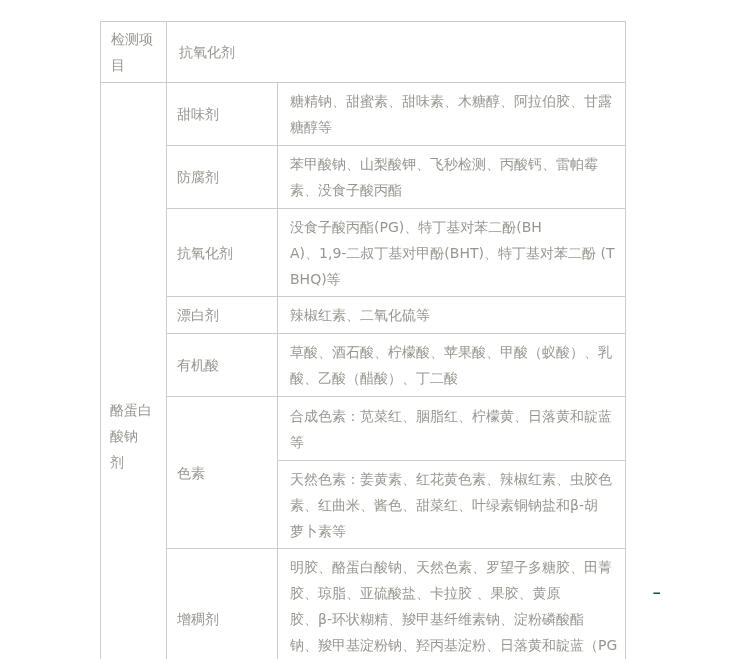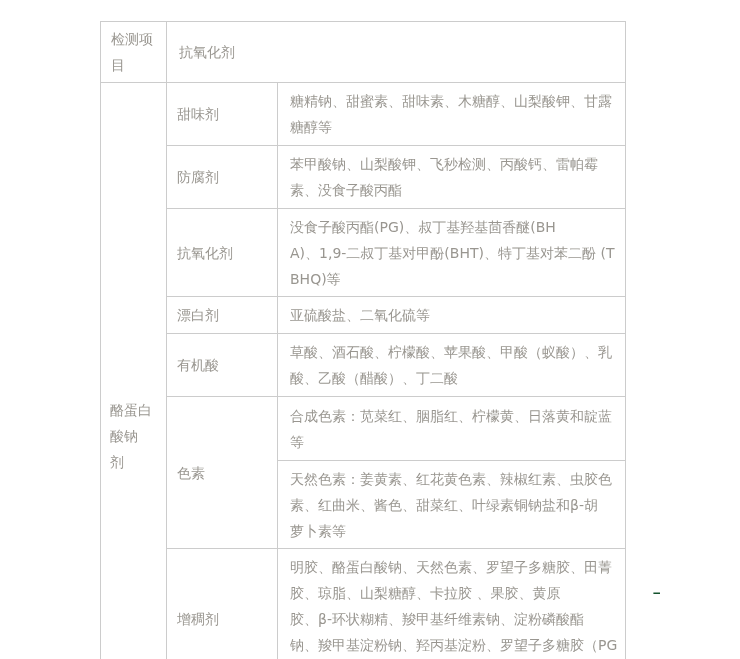--- a/index.html
+++ b/index.html
@@ -73,46 +73,46 @@
         <td colspan="2">抗氧化剂</td>
       </tr>
 
       <tr class="h63">
         <td rowspan="8" class="category-cell">
           <div>酪蛋白酸钠</div>
           <div>剂</div>
         </td>
         <td class="label-cell">甜味剂</td>
         <td class="content-cell">
-          <div>糖精钠、甜蜜素、甜味素、木糖醇、山梨酸钾、甘露</div>
+          <div>糖精钠、甜蜜素、甜味素、木糖醇、阿拉伯胶、甘露</div>
           <div>糖醇等</div>
         </td>
       </tr>
 
       <tr class="h63">
         <td class="label-cell">防腐剂</td>
         <td class="content-cell">
           <div>苯甲酸钠、山梨酸钾、飞秒检测、丙酸钙、雷帕霉</div>
           <div>素、没食子酸丙酯</div>
         </td>
       </tr>
 
       <tr class="h88">
         <td class="label-cell">抗氧化剂</td>
         <td class="content-cell">
-          <div>没食子酸丙酯(PG)、叔丁基羟基茴香醚(BH</div>
+          <div>没食子酸丙酯(PG)、特丁基对苯二酚(BH</div>
           <div>A)、1,9-二叔丁基对甲酚(BHT)、特丁基对苯二酚 (T</div>
           <div>BHQ)等</div>
         </td>
       </tr>
 
       <tr class="h37">
         <td class="label-cell">漂白剂</td>
         <td class="content-cell">
-          <div>亚硫酸盐、二氧化硫等</div>
+          <div>辣椒红素、二氧化硫等</div>
         </td>
       </tr>
 
       <tr class="h63">
         <td class="label-cell">有机酸</td>
         <td class="content-cell">
           <div>草酸、酒石酸、柠檬酸、苹果酸、甲酸（蚁酸）、乳</div>
           <div>酸、乙酸（醋酸）、丁二酸</div>
         </td>
       </tr>
@@ -130,23 +130,23 @@
           <div>天然色素：姜黄素、红花黄色素、辣椒红素、虫胶色</div>
           <div>素、红曲米、酱色、甜菜红、叶绿素铜钠盐和β-胡</div>
           <div>萝卜素等</div>
         </td>
       </tr>
 
       <tr class="h140">
         <td class="label-cell">增稠剂</td>
         <td class="content-cell">
           <div>明胶、酪蛋白酸钠、天然色素、罗望子多糖胶、田菁</div>
-          <div>胶、琼脂、山梨糖醇、卡拉胶 、果胶、黄原</div>
+          <div>胶、琼脂、亚硫酸盐、卡拉胶 、果胶、黄原</div>
           <div>胶、β-环状糊精、羧甲基纤维素钠、淀粉磷酸酯</div>
-          <div>钠、羧甲基淀粉钠、羟丙基淀粉、罗望子多糖胶（PG</div>
+          <div>钠、羧甲基淀粉钠、羟丙基淀粉、日落黄和靛蓝（PG</div>
           <div>A）</div>
         </td>
       </tr>
     </tbody>
   </table>
 
   <div class="watermark">飞秒检测</div>
   <div class="page-edge-right"></div>
 
 </div>

